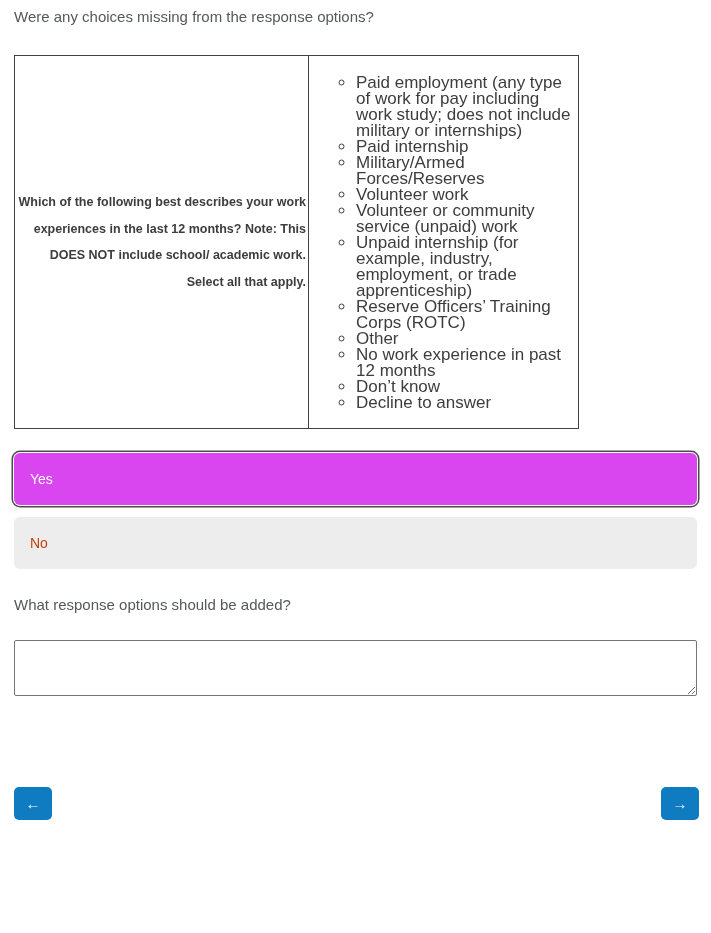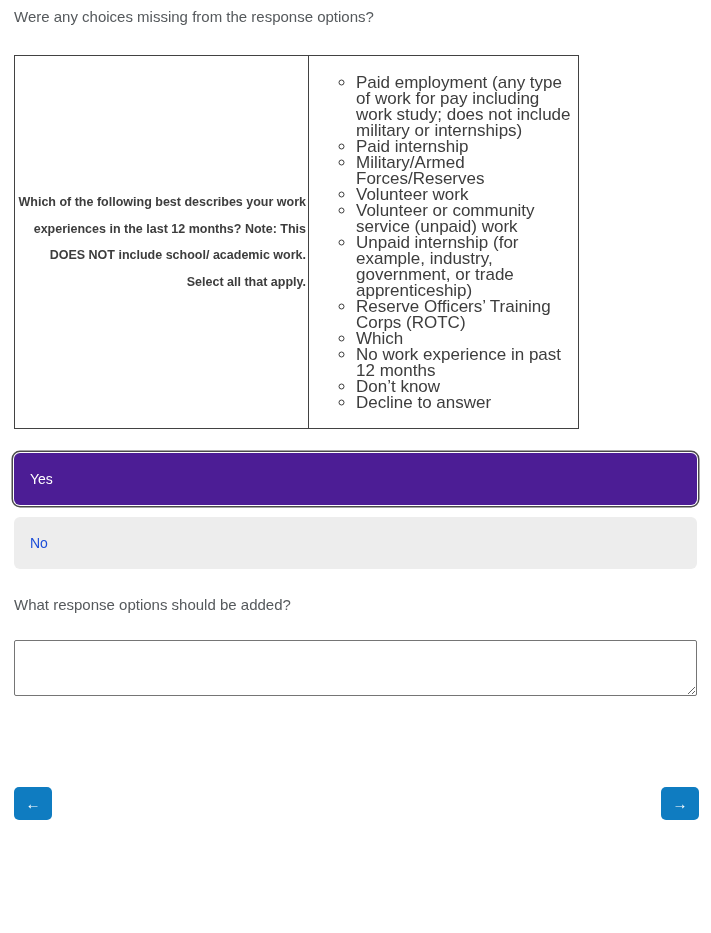--- a/index.html
+++ b/index.html
@@ -64,28 +64,28 @@
     border-radius: 6px;
     text-align: left;
     padding: 0 16px;
     font-size: 14px;
     font-family: inherit;
     display: flex;
     align-items: center;
     cursor: pointer;
   }
   .choice.selected {
-    background: #4c1d95;
+    background: #d946ef;
     color: #ffffff;
     margin: 24px 0 0 0;
     box-shadow: 0 0 0 1px #ffffff, 0 0 0 2.5px #4a4a4a;
   }
   .choice.unselected {
     background: #ededed;
-    color: #1d4ed8;
+    color: #c2410c;
     margin: 12px 0 0 0;
     align-items: center;
   }
   .question-two { margin-top: 27px; }
   textarea.answer-box {
     display: block;
     margin-top: 26px;
     width: 683px;
     height: 56px;
     border: 1px solid #757575;
@@ -131,23 +131,23 @@
     <tbody>
         <tr>
       <td class="ref-question">Which of the following best describes your work experiences in the last 12 months? Note: This DOES NOT include school/ academic work. Select all that apply.</td>
       <td class="ref-options">
         <ul class="ref-options-list">
               <li>Paid employment (any type of work for pay including work study; does not include military or internships)</li>
               <li>Paid internship</li>
               <li>Military/Armed Forces/Reserves</li>
               <li>Volunteer work</li>
               <li>Volunteer or community service (unpaid) work</li>
-              <li>Unpaid internship (for example, industry, government, or trade apprenticeship)</li>
+              <li>Unpaid internship (for example, industry, employment, or trade apprenticeship)</li>
               <li>Reserve Officers’ Training Corps (ROTC)</li>
-              <li>Which</li>
+              <li>Other</li>
               <li>No work experience in past 12 months</li>
               <li>Don’t know</li>
               <li>Decline to answer</li>
             </ul>
       </td>
     </tr>
   </tbody>
     </table>
 
   <button class="choice selected">

